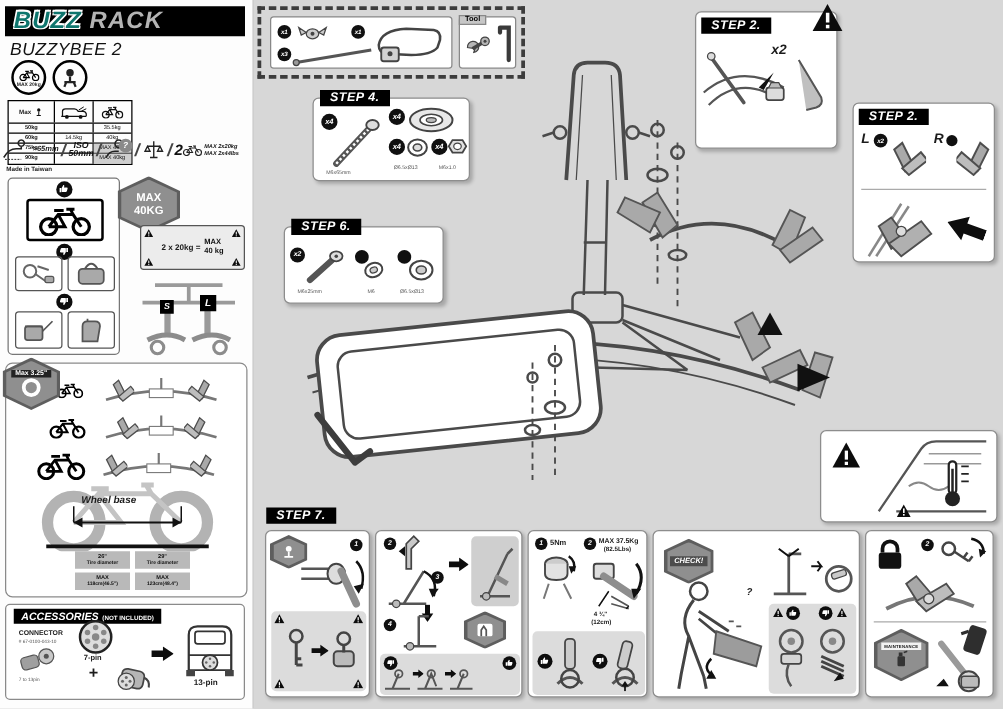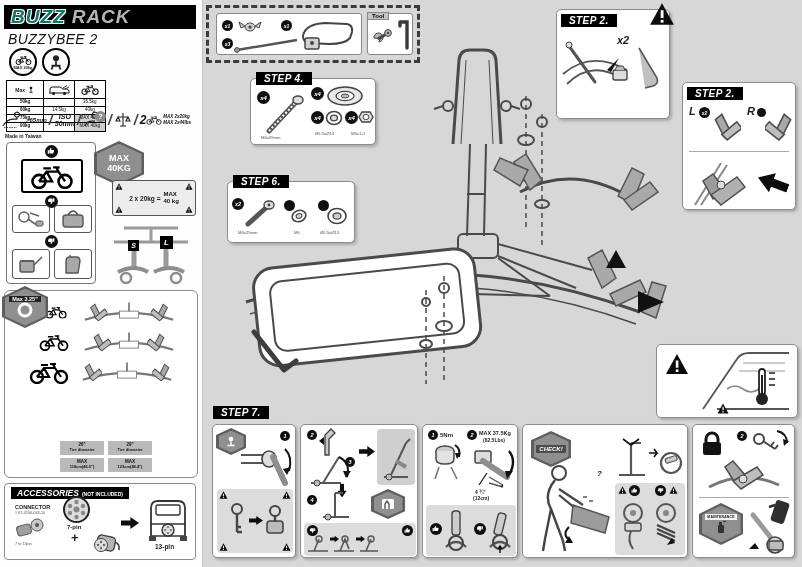--- a/index.html
+++ b/index.html
@@ -264,20 +264,32 @@
         <path d="M4,24 Q55,8 106,24" stroke="#777" fill="none" stroke-width="2.5"></path>
         <rect x="44" y="14" width="22" height="8" fill="#fff" stroke="#777"></rect>
         <path d="M55,14 V4" stroke="#777" stroke-width="2"></path>
         <g transform="translate(2,2)">
           <use href="#cradle" width="24" height="24"></use>
         </g>
         <g transform="translate(84,2) scale(-1,1) translate(-24,0)">
           <use href="#cradle" width="24" height="24"></use>
         </g>
       </svg>
+  </div>
+  <div class="abs" style="left:12px;top:94px;width:170px;height:56px">
+    <svg width="170" height="56" viewBox="0 0 170 56">
+      <circle cx="42" cy="33" r="21" fill="none" stroke="#b3b3b3" stroke-width="9"></circle>
+      <circle cx="128" cy="33" r="21" fill="none" stroke="#b3b3b3" stroke-width="9"></circle>
+      <path d="M42,33 L62,10 H104 L128,33 M62,10 L80,33 H42 M104,10 L100,3 M96,3 h10 M56,6 h14" fill="none" stroke="#c4c4c4" stroke-width="4"></path>
+      <path d="M20,52 h130" stroke="#111" stroke-width="3"></path>
+      <path d="M42,33 H128" stroke="#111" stroke-width="1.6"></path>
+      <path d="M42,33 l7,-4 v8 z M128,33 l-7,-4 v8 z" fill="#111"></path>
+      <path d="M42,20 V33 M128,20 V33" stroke="#111" stroke-width="1.2"></path>
+    </svg>
+    <span class="lbl" style="left:48px;top:10px;font-size:8px;font-style:italic">Wheel base</span>
   </div>
   <div class="cell" style="left:55px;top:150px;width:44px;height:14px;font-size:4px">
     <span style="font-size:4.5px">26"</span><br><span>Tire diameter</span>
   </div>
   <div class="cell" style="left:103px;top:150px;width:44px;height:14px;font-size:4px">
     <span style="font-size:4.5px">29"</span><br><span>Tire diameter</span>
   </div>
   <div class="cell" style="left:55px;top:167px;width:44px;height:14px;font-size:4px">
     <span style="font-size:4.5px">MAX</span><br><span>118cm(46.5")</span>
   </div>

